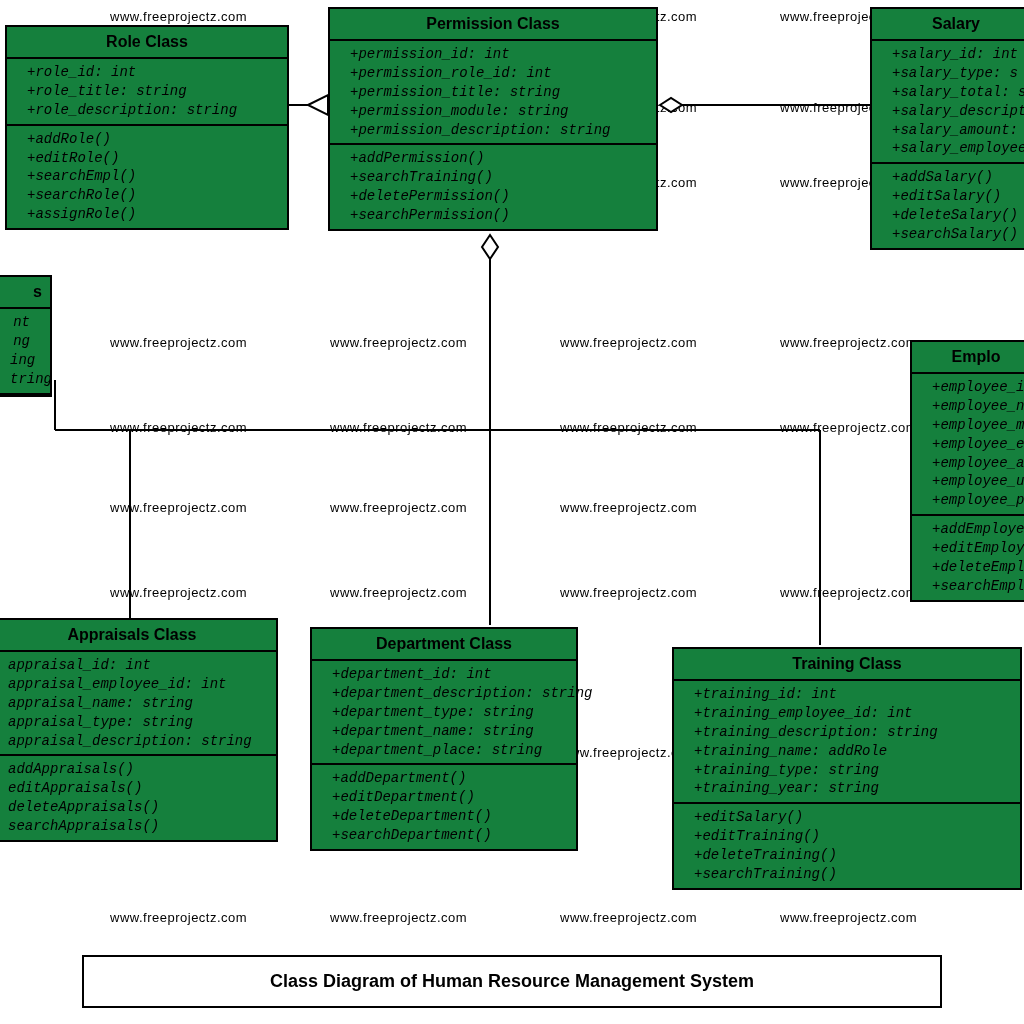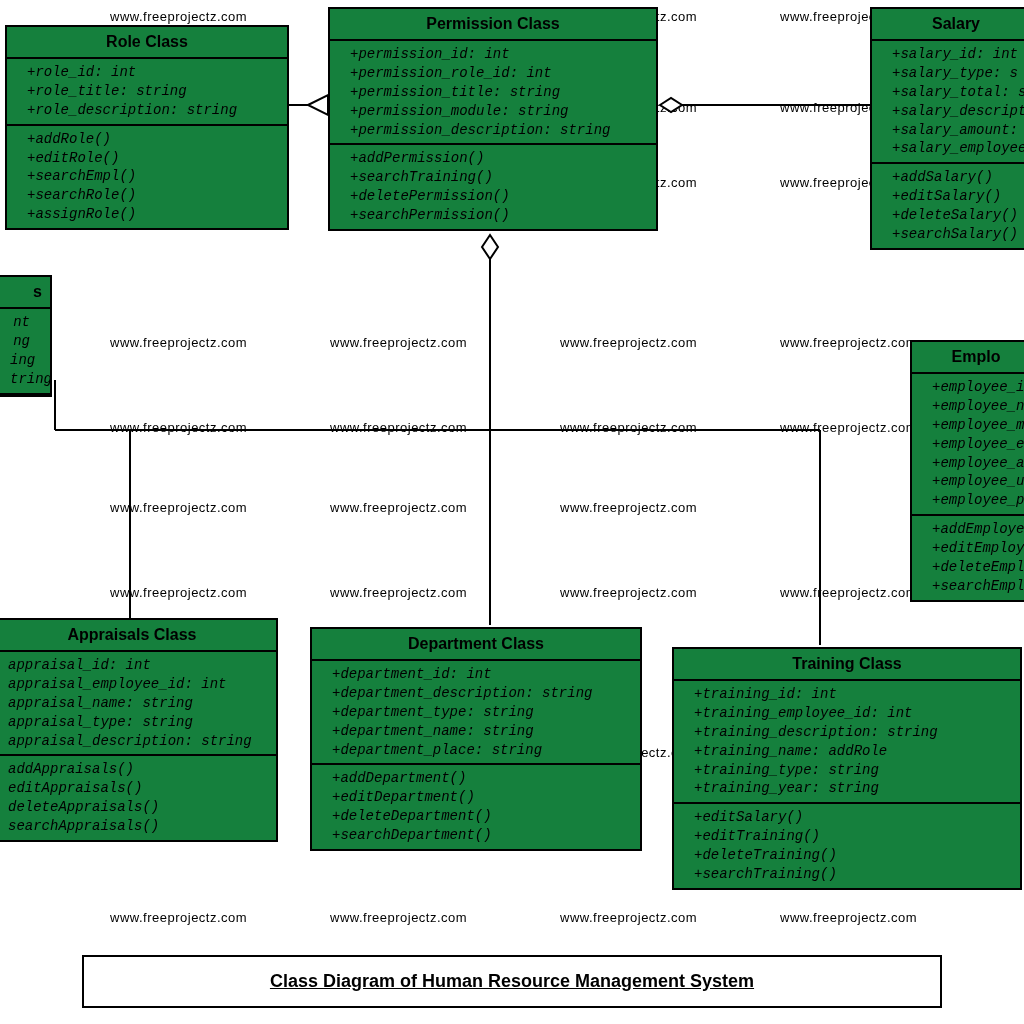--- a/index.html
+++ b/index.html
@@ -38,21 +38,20 @@
   .diagram-title {
     position: absolute;
     border: 2px solid #000;
     text-align: center;
     font-weight: bold;
     font-family: Arial, sans-serif;
     font-size: 18px;
     padding: 14px 8px;
     background: #fff;
     z-index: 2;
-    text-decoration: underline;
   }
   .watermark {
     position: absolute;
     color: #000000;
     font-family: Arial, sans-serif;
     font-size: 13px;
     letter-spacing: 0.5px;
     z-index: 0;
     user-select: none;
     pointer-events: none;
@@ -216,21 +215,21 @@
     <div class="uml-row">appraisal_description: string</div>
   </div>
   <div class="uml-methods">
     <div class="uml-row">addAppraisals()</div>
     <div class="uml-row">editAppraisals()</div>
     <div class="uml-row">deleteAppraisals()</div>
     <div class="uml-row">searchAppraisals()</div>
   </div>
 </div>
 
-<div class="uml-class" style="left:310px; top:627px; width:332px;">
+<div class="uml-class" style="left:310px; top:627px; width:268px;">
   <div class="uml-title">Department Class</div>
   <div class="uml-attrs">
     <div class="uml-row">+department_id: int</div>
     <div class="uml-row">+department_description: string</div>
     <div class="uml-row">+department_type: string</div>
     <div class="uml-row">+department_name: string</div>
     <div class="uml-row">+department_place: string</div>
   </div>
   <div class="uml-methods">
     <div class="uml-row">+addDepartment()</div>

